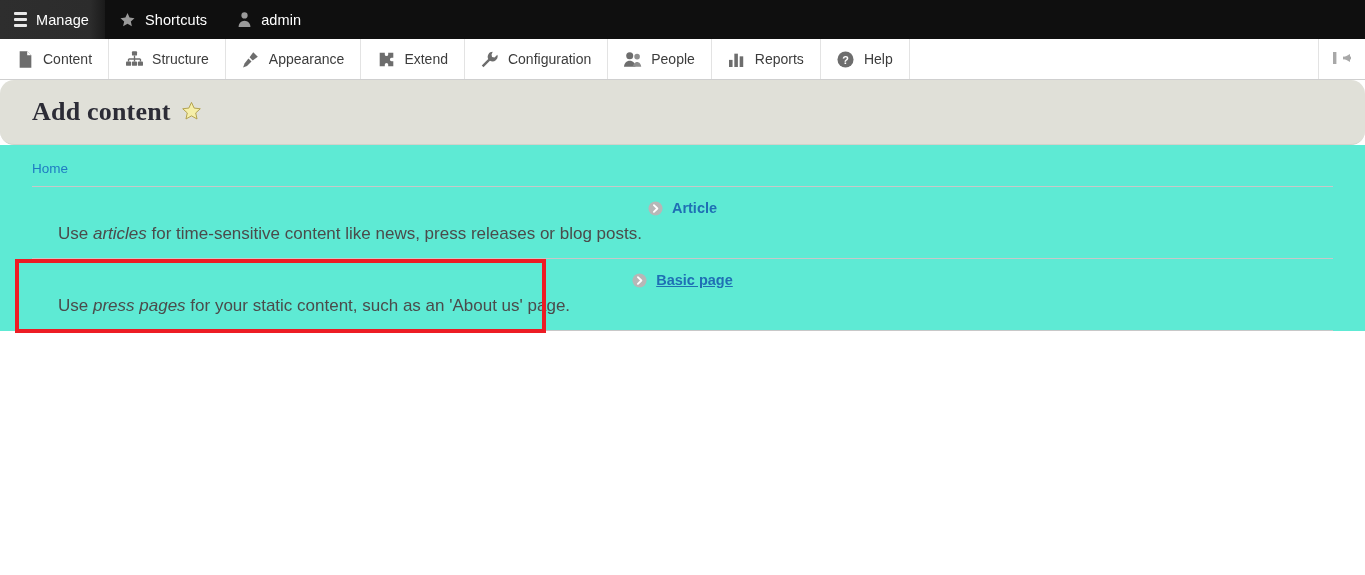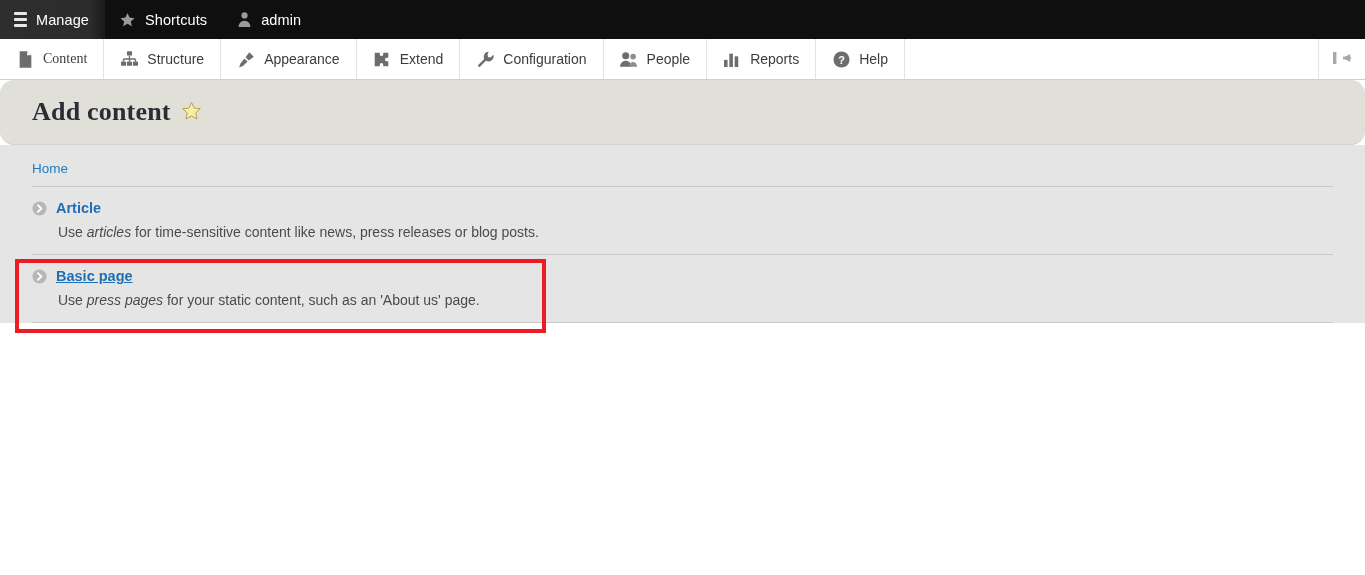--- a/index.html
+++ b/index.html
@@ -80,21 +80,21 @@
     align-items: center;
     gap: 9px;
     padding: 0 16px;
     border-right: 1px solid #e3e3e3;
     color: #3c3c3c;
     font-size: 14px;
     cursor: pointer;
     user-select: none;
     background: #ffffff;
   }
-  .menu-item:first-child { border-left: none; font-family: Liberation Serif, serif; }
+  .menu-item:first-child { border-left: none; }
   .menu-item .mi-icon {
     width: 18px;
     height: 18px;
     display: flex;
     align-items: center;
     justify-content: center;
     flex: none;
   }
   .menu-spacer {
     flex: 1 1 auto;
@@ -128,21 +128,21 @@
     letter-spacing: .2px;
   }
   .title-star {
     margin-left: 10px;
     display: inline-block;
     vertical-align: middle;
   }
 
   
   .content {
-    background: #e5e5e5;
+    background: #5eead4;
     padding: 0 32px;
     position: relative;
   }
   .breadcrumb {
     padding-top: 16px;
     padding-bottom: 10px;
   }
   .breadcrumb a {
     color: #1f7bc2;
     font-size: 13.5px;
@@ -170,41 +170,42 @@
     left: 0;
     bottom: 0;
     height: 1px;
     width: 1301px;
     background: #c8c8c8;
   }
   .node-head {
     display: flex;
     align-items: center;
     gap: 9px;
+    justify-content: center;
   }
   .bullet-icon {
     width: 15px;
     height: 15px;
     flex: none;
     display: inline-block;
   }
   .node-link {
     color: #1f6fb4;
     font-size: 14.5px;
     font-weight: bold;
     text-decoration: none;
     cursor: pointer;
   }
   .node-link.hovered {
     text-decoration: underline;
   }
   .node-desc {
     margin: 7px 0 0 26px;
     color: #4b4b4b;
-    font-size: 14px;
+    font-size: 17px;
     line-height: 1.3;
   }
   .node-desc em {
     font-style: italic;
   }
 
   
   .highlight-box {
     position: absolute;
     border: 4px solid #ed1c24;

